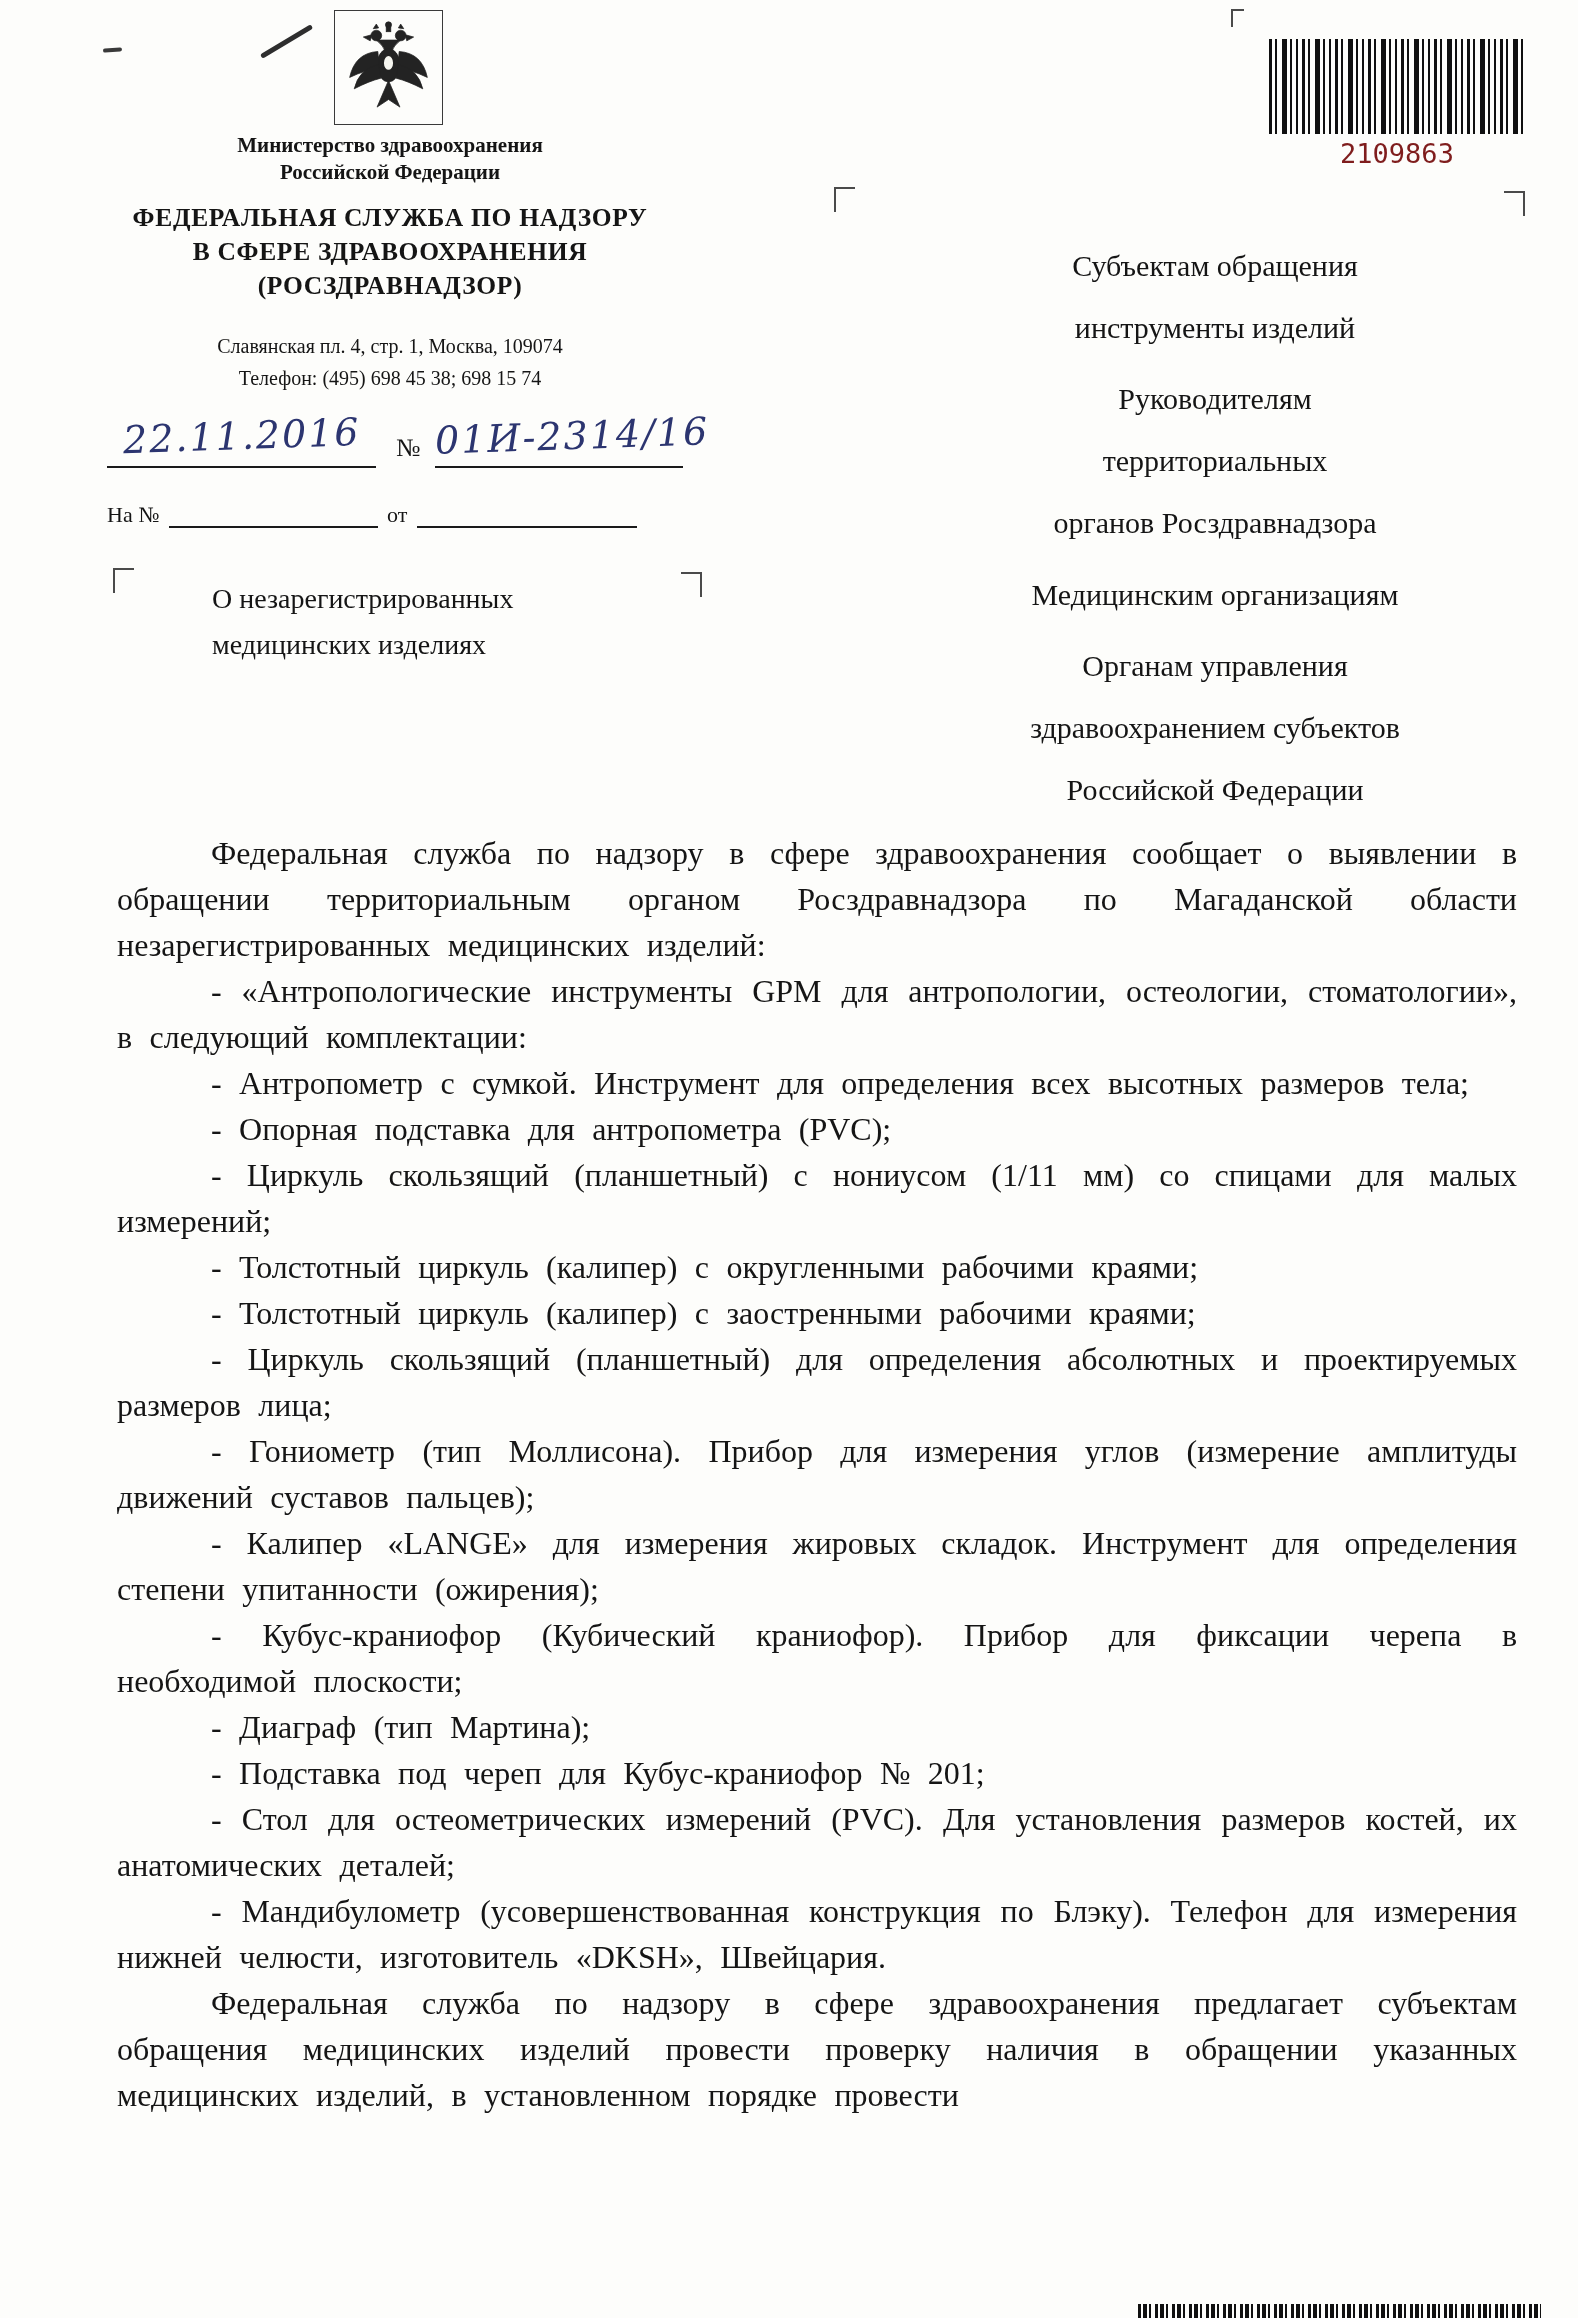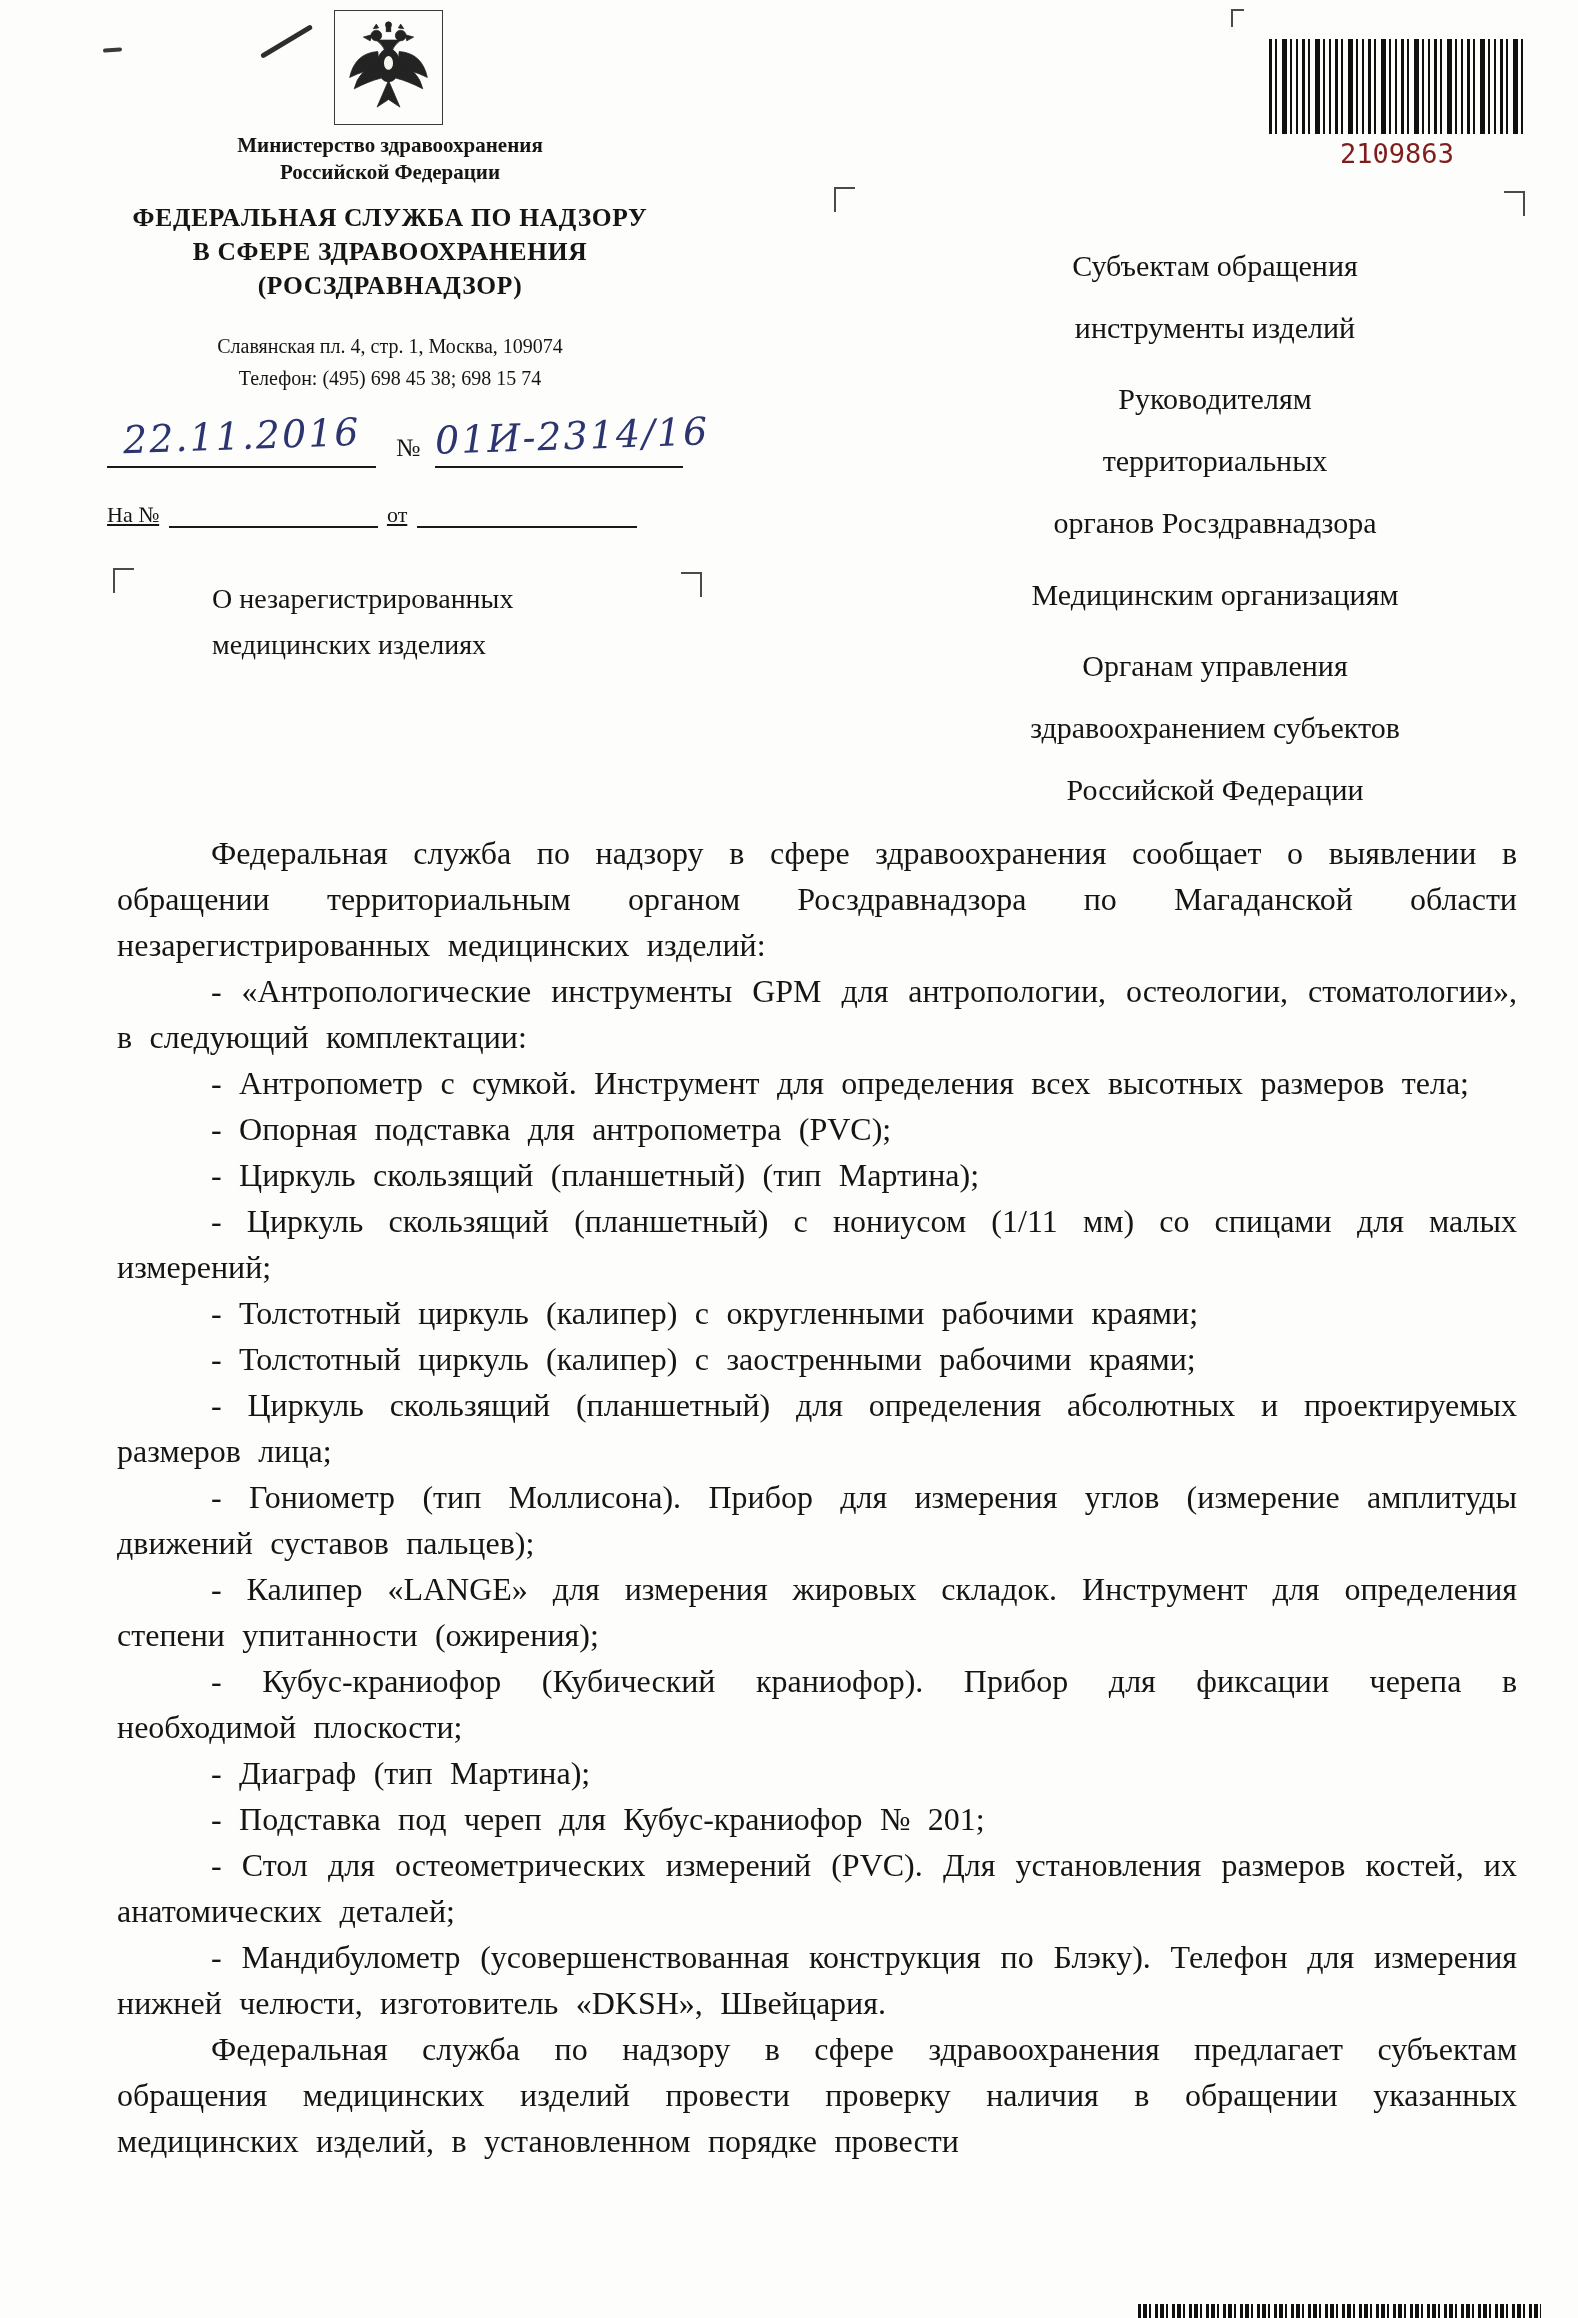--- a/index.html
+++ b/index.html
@@ -61,21 +61,21 @@
     letter-spacing:2px;
   }
   .no-sign {
     display:inline-block;
     font-size:25.5px;
     margin:0 14.8px 5.4px 20px;
     vertical-align:bottom;
   }
   .reg-row2 {
     position:absolute; left:107px; top:502px; width:604px;
-    font-size:22px; white-space:nowrap;text-decoration:underline;
+    font-size:22px; white-space:nowrap;
   }
   .reg-row2 .uline { height:23px; margin:0 9.4px; }
   .reg-row2 .uline.na-line { width:209px; }
   .reg-row2 .uline.ot-line { width:220px; }
 
   
   .subject {
     position:absolute; left:212px; top:576px; width:470px;
     font-size:28px; line-height:46px; white-space:pre-line;
   }
@@ -212,21 +212,20 @@
       <div class="addressee-block">Органам управления
 здравоохранением субъектов
 Российской Федерации</div>
     </div>
 
   <div class="body-text">
       <p class="para">Федеральная служба по надзору в сфере здравоохранения сообщает о выявлении в обращении территориальным органом Росздравнадзора по Магаданской области незарегистрированных медицинских изделий:</p>
       <p class="para">- «Антропологические инструменты GPM для антропологии, остеологии, стоматологии», в следующий комплектации:</p>
       <p class="para">- Антропометр с сумкой. Инструмент для определения всех высотных размеров тела;</p>
       <p class="para">- Опорная подставка для антропометра (PVC);</p>
-      <p class="para">- Циркуль скользящий (планшетный) (тип Мартина);</p>
       <p class="para">- Циркуль скользящий (планшетный) с нониусом (1/11 мм) со спицами для малых измерений;</p>
       <p class="para">- Толстотный циркуль (калипер) с округленными рабочими краями;</p>
       <p class="para">- Толстотный циркуль (калипер) с заостренными рабочими краями;</p>
       <p class="para">- Циркуль скользящий (планшетный) для определения абсолютных и проектируемых размеров лица;</p>
       <p class="para">- Гониометр (тип Моллисона). Прибор для измерения углов (измерение амплитуды движений суставов пальцев);</p>
       <p class="para">- Калипер «LANGE» для измерения жировых складок. Инструмент для определения степени упитанности (ожирения);</p>
       <p class="para">- Кубус-краниофор (Кубический краниофор). Прибор для фиксации черепа в необходимой плоскости;</p>
       <p class="para">- Диаграф (тип Мартина);</p>
       <p class="para">- Подставка под череп для Кубус-краниофор № 201;</p>
       <p class="para">- Стол для остеометрических измерений (PVC). Для установления размеров костей, их анатомических деталей;</p>

